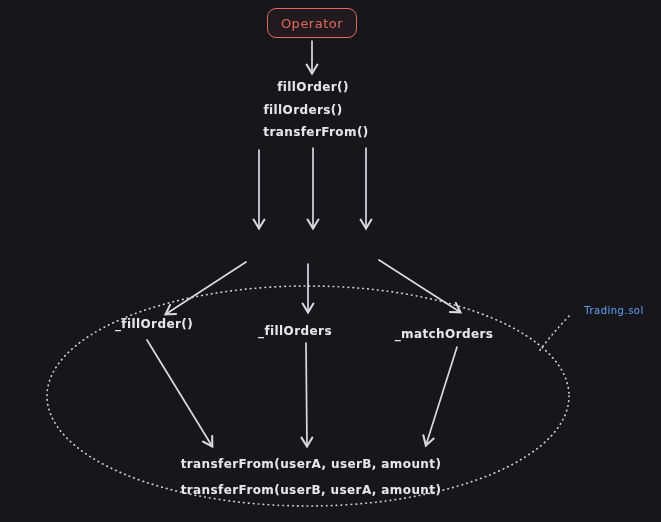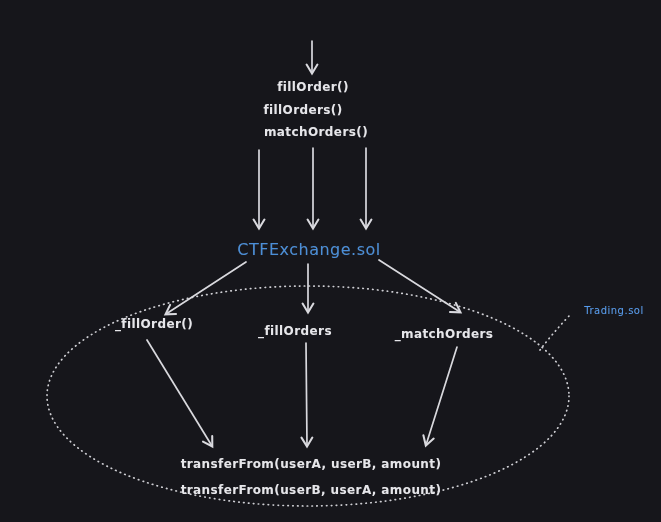--- a/index.html
+++ b/index.html
@@ -90,26 +90,26 @@
 
     <line class="arrow" x1="246" y1="262" x2="166" y2="314" marker-end="url(#arrowhead)"></line>
     <line class="arrow" x1="308" y1="264" x2="308" y2="312" marker-end="url(#arrowhead)"></line>
     <line class="arrow" x1="379" y1="260" x2="460" y2="312" marker-end="url(#arrowhead)"></line>
 
     <line class="arrow" x1="147" y1="340" x2="212" y2="446" marker-end="url(#arrowhead)"></line>
     <line class="arrow" x1="306" y1="343" x2="307" y2="446" marker-end="url(#arrowhead)"></line>
     <line class="arrow" x1="457" y1="347" x2="426" y2="445" marker-end="url(#arrowhead)"></line>
   </svg>
 
+  <div class="node-box">Operator</div>
 
   <div class="label small" style="left:313px;top:87px">fillOrder()</div>
   <div class="label small" style="left:303px;top:110px">fillOrders()</div>
-  <div class="label small" style="left:316px;top:132px">matchOrders()</div>
+  <div class="label small" style="left:316px;top:132px">transferFrom()</div>
 
-  <div class="label blue" style="left:309px;top:249px">CTFExchange.sol</div>
   <div class="label blue-light" style="left:614px;top:310px">Trading.sol</div>
 
   <div class="label small" style="left:154px;top:324px">_fillOrder()</div>
   <div class="label small" style="left:295px;top:331px">_fillOrders</div>
   <div class="label small" style="left:444px;top:334px">_matchOrders</div>
 
   <div class="label small" style="left:311px;top:464px">transferFrom(userA, userB, amount)</div>
   <div class="label small" style="left:311px;top:490px">transferFrom(userB, userA, amount)</div>
 
 </div>

